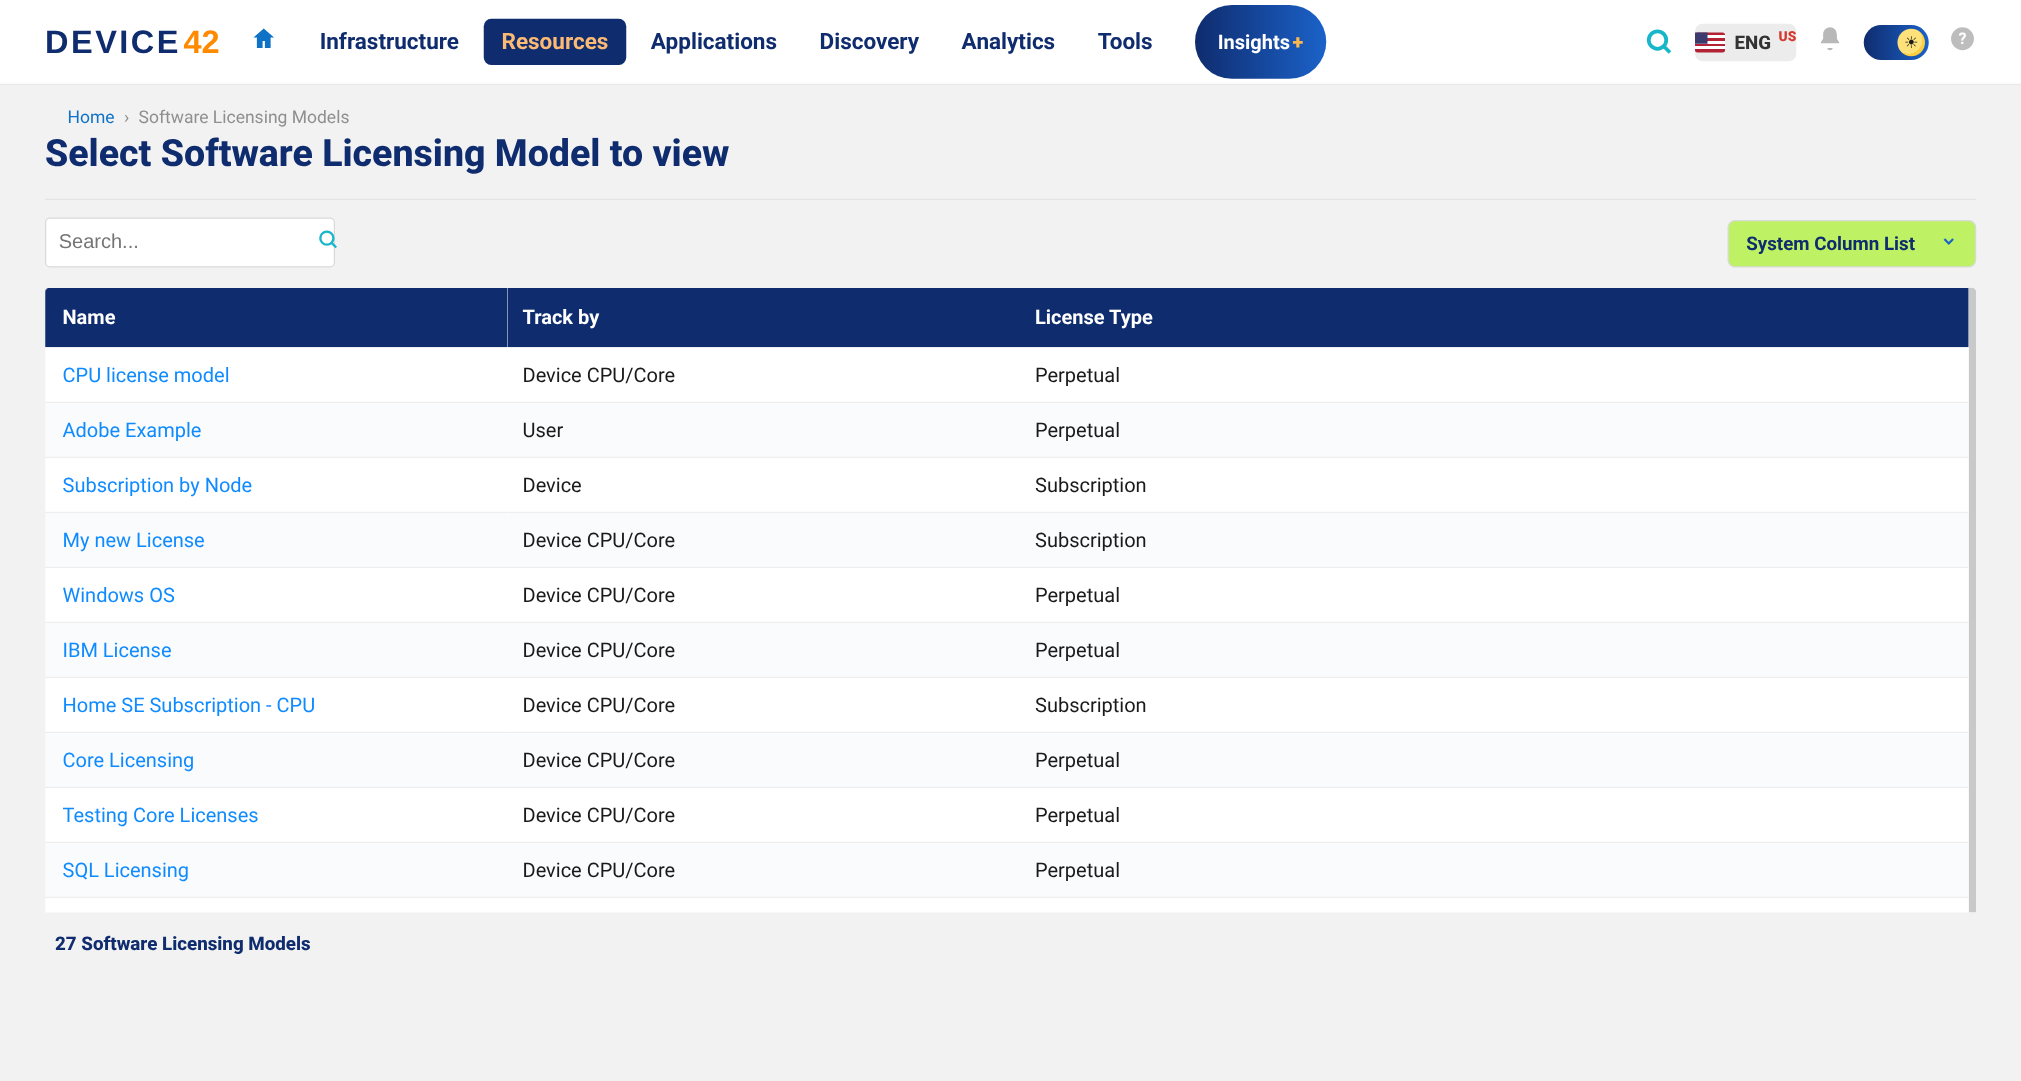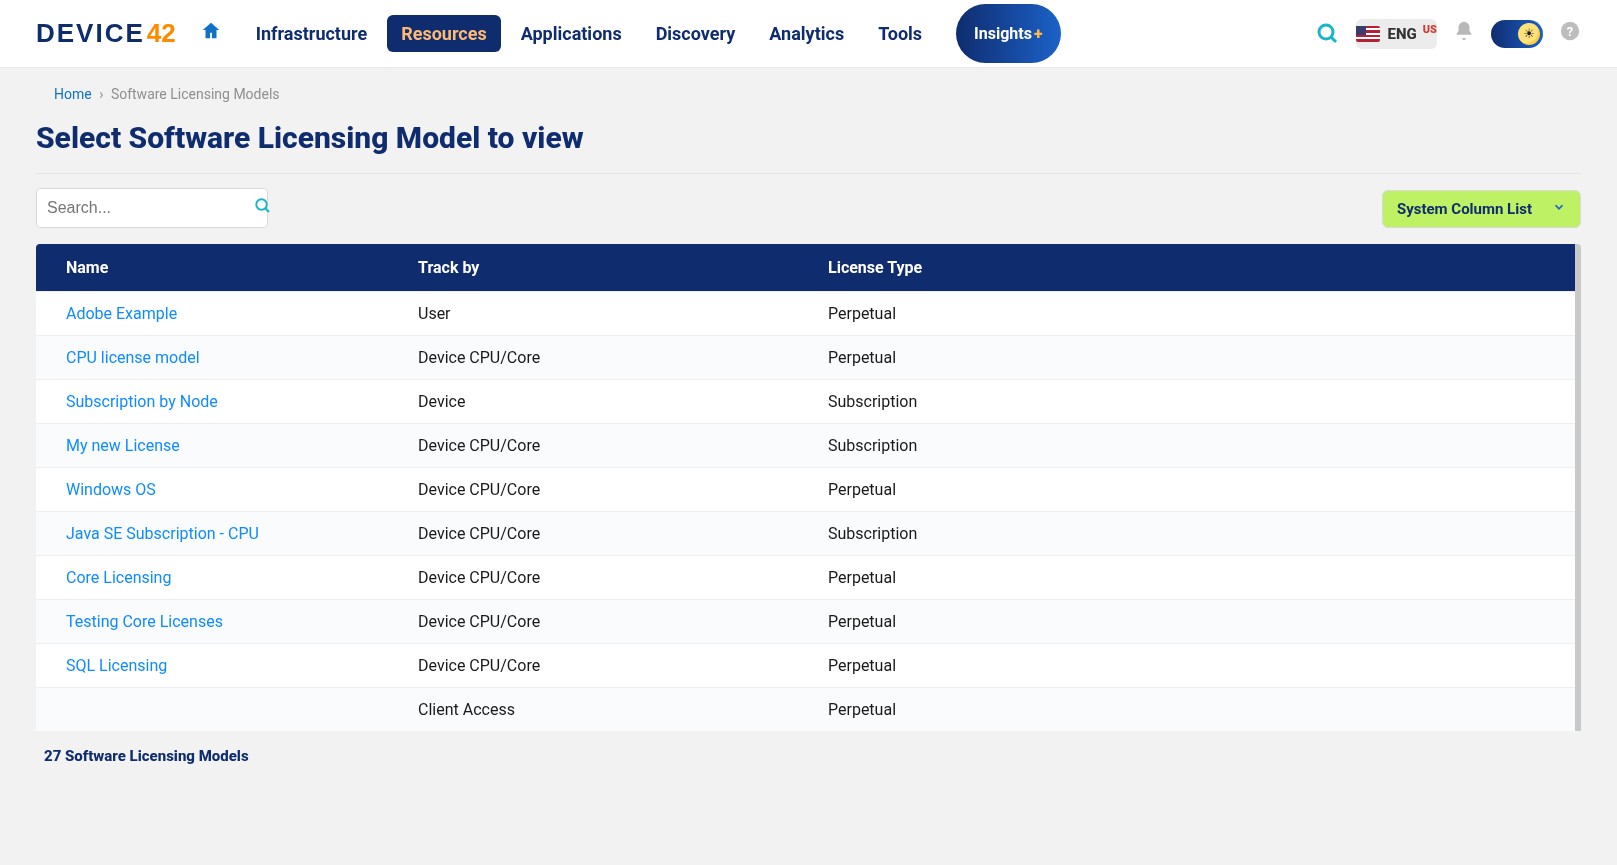--- a/index.html
+++ b/index.html
@@ -103,21 +103,21 @@
     font-size: 14px;
     color: #8f8f8f;
     margin-left: 18px;
   }
   .breadcrumb a { color:#0f72c7; text-decoration:none; cursor:pointer;}
   .breadcrumb .sep { margin: 0 4px; color:#8f8f8f;}
   h1.page-title {
     font-size: 30px;
     font-weight: 800;
     color: #0f2c6e;
-    margin-top: 18px;
+    margin-top: 4px;
     padding-bottom: 18px;
     border-bottom: 1px solid #e4e4e4;
   }
 
   
   .controls {
     display:flex; align-items:flex-end; margin-top: 14px;
   }
   .search-box {
     background:#fff; border:1px solid #d9d9d9; border-radius:4px;
@@ -146,21 +146,21 @@
     border-right: 6px solid #c9c9c9; 
   }
   table.data {
     width:100%; border-collapse: collapse; background:#fff;
   }
   table.data thead th {
     position: sticky; top:0;
     background:#0f2c6e; color:#fff; text-align:left;
     font-size:16px; font-weight:700; padding: 14px 12px;
   }
-  table.data th:first-child, table.data td:first-child { padding-left: 30px; }
+  table.data th:first-child, table.data td:first-child { padding-left: 14px; }
   table.data tbody td {
     padding: 12px 12px; font-size:16px; border-top: 1px solid #eee;
   }
   table.data tbody tr:nth-child(even) td { background:#fafbfc; }
   table.data a.rowlink { color:#0f8bff; text-decoration:none; cursor:pointer;}
   .col-name { width: 370px;}
   .col-track { width: 410px; margin-top: 35px;}
 
   
   .footer-count {
@@ -269,46 +269,51 @@
         <thead>
           <tr>
             <th class="col-name">Name</th>
             <th class="col-track">Track by</th>
             <th>License Type</th>
           </tr>
         </thead>
         <tbody id="tbody">
 
         <tr>
+              <td><a class="rowlink">CPU license model</a></td>
+              <td>Device CPU/Core</td>
+              <td>Perpetual</td>
+            </tr>
+            <tr>
               <td><a class="rowlink">Adobe Example</a></td>
               <td>User</td>
-              <td>Perpetual</td>
-            </tr>
-            <tr>
-              <td><a class="rowlink">CPU license model</a></td>
-              <td>Device CPU/Core</td>
               <td>Perpetual</td>
             </tr>
             <tr>
               <td><a class="rowlink">Subscription by Node</a></td>
               <td>Device</td>
               <td>Subscription</td>
             </tr>
             <tr>
               <td><a class="rowlink">My new License</a></td>
               <td>Device CPU/Core</td>
               <td>Subscription</td>
             </tr>
             <tr>
               <td><a class="rowlink">Windows OS</a></td>
               <td>Device CPU/Core</td>
               <td>Perpetual</td>
             </tr>
             <tr>
-              <td><a class="rowlink">Java SE Subscription - CPU</a></td>
+              <td><a class="rowlink">IBM License</a></td>
+              <td>Device CPU/Core</td>
+              <td>Perpetual</td>
+            </tr>
+            <tr>
+              <td><a class="rowlink">Home SE Subscription - CPU</a></td>
               <td>Device CPU/Core</td>
               <td>Subscription</td>
             </tr>
             <tr>
               <td><a class="rowlink">Core Licensing</a></td>
               <td>Device CPU/Core</td>
               <td>Perpetual</td>
             </tr>
             <tr>
               <td><a class="rowlink">Testing Core Licenses</a></td>

